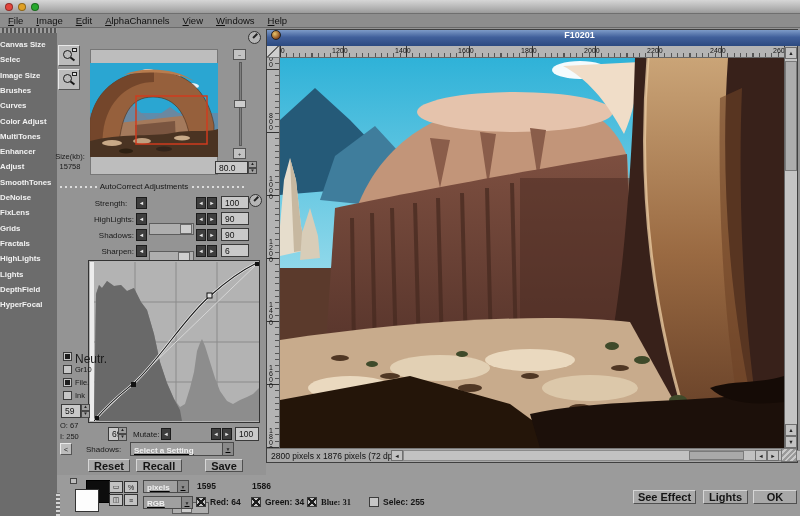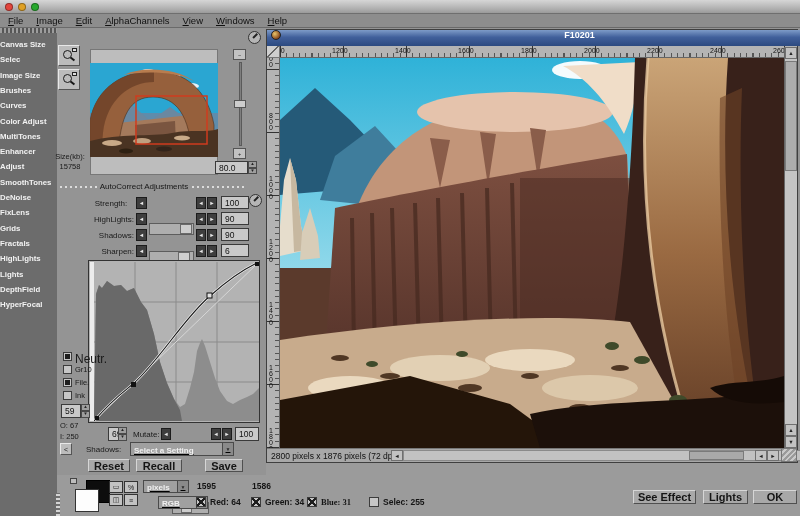--- a/index.html
+++ b/index.html
@@ -311,21 +311,21 @@
 
 <div class="abs mini-btn" style="left:109px; top:481px;">▭</div>
 <div class="abs mini-btn" style="left:124px; top:481px;">%</div>
 <div class="abs mini-btn" style="left:109px; top:494px;">◫</div>
 <div class="abs mini-btn" style="left:124px; top:494px;">≡</div>
 
 <div class="abs dd" style="left:143px; top:480px; width:46px; height:13px;">
   <span class="dd-text">pixels</span>
   <span class="dd-btn">▼</span>
 </div>
-<div class="abs dd" style="left:158px; top:496px; width:50px; height:13px;">
+<div class="abs dd" style="left:143px; top:496px; width:50px; height:13px;">
   <span class="dd-text">RGB</span>
   <span class="dd-btn">▼</span>
 </div>
 
 <div class="abs num-label" style="left:197px; top:481px;">1595</div>
 <div class="abs num-label" style="left:252px; top:481px;">1586</div>
 
 <div class="abs check xmark" style="left:196px; top:497px; width:10px; height:10px;"></div>
 <div class="abs num-label" style="left:210px; top:497px;">Red: 64</div>
 <div class="abs check xmark" style="left:251px; top:497px; width:10px; height:10px;"></div>

